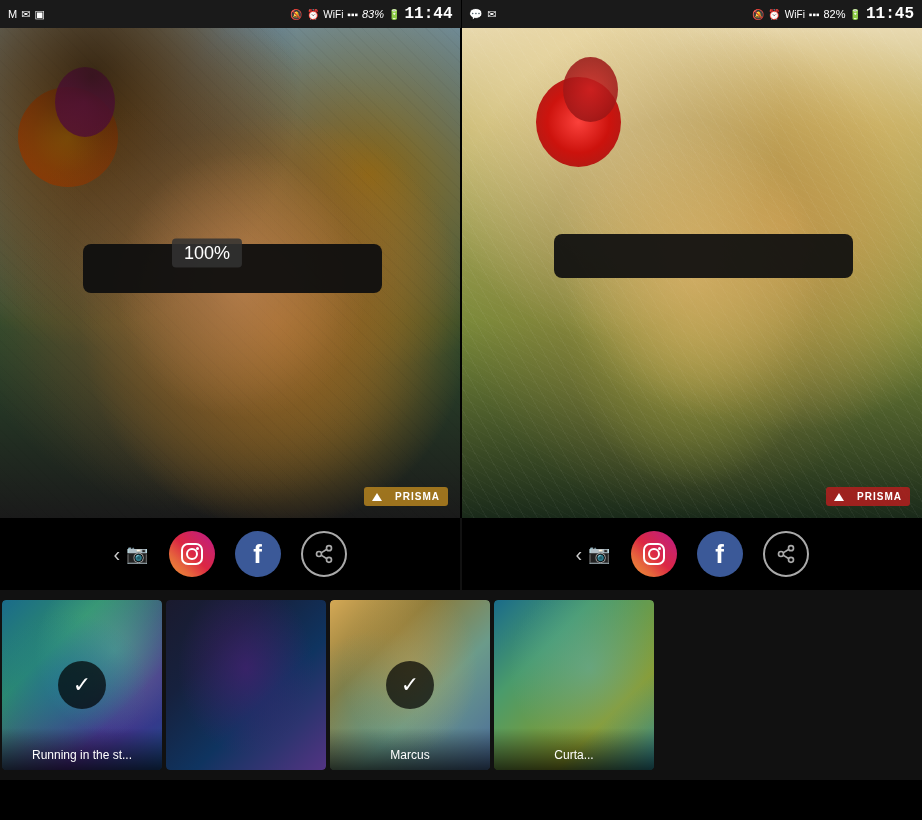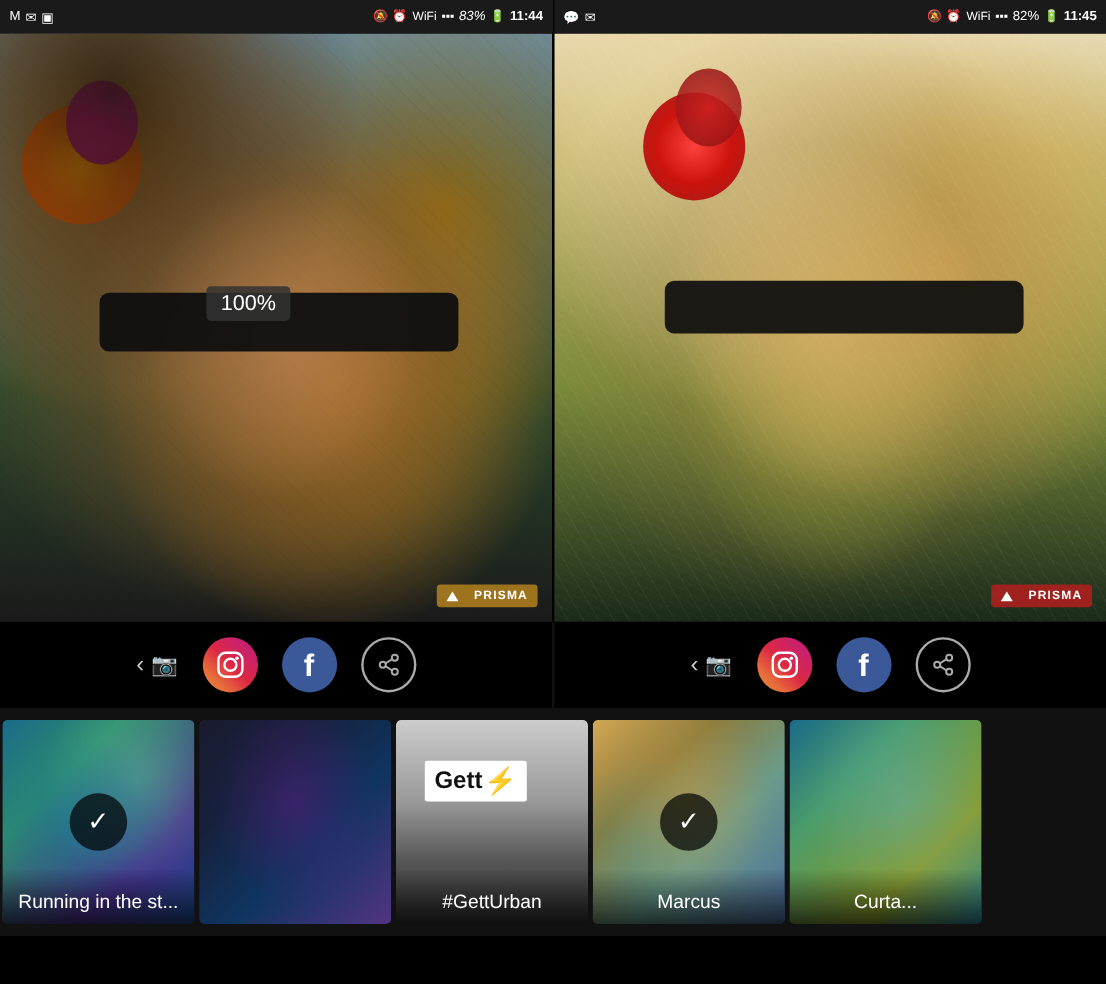--- a/index.html
+++ b/index.html
@@ -39,21 +39,22 @@
       gap: 4px;
     }
     .status-bar-right-icons {
       margin-left: auto;
       display: flex;
       align-items: center;
       gap: 4px;
     }
     .status-time {
       font-weight: 600;
-      font-size: 11px;
+      font-size: 16px;
+      font-family: Liberation Mono, monospace;
     }
 
     
     .photos-row {
       display: flex;
       width: 100%;
       height: 490px;
       flex-shrink: 0;
     }
 
@@ -214,21 +215,21 @@
     .filter-5 { background: linear-gradient(135deg, #d4a855 0%, #8b7a3a 30%, #6b9b8a 60%, #4a6b9b 100%); }
     .filter-6 { background: linear-gradient(135deg, #1a6b8a 0%, #4a9b6b 30%, #8b9b2a 70%, #2d8b9b 100%); }
 
     .filter-label {
       position: absolute;
       bottom: 0;
       left: 0;
       right: 0;
       background: linear-gradient(transparent, rgba(0,0,0,0.7));
       color: #fff;
-      font-size: 16px;
+      font-size: 12px;
       text-align: center;
       padding: 20px 4px 8px;
     }
 
     .filter-check {
       position: absolute;
       top: 50%;
       left: 50%;
       transform: translate(-50%, -50%);
       width: 48px;
@@ -417,29 +418,20 @@
     <div class="filter-label">Running in the st...</div>
   </div>
 
   <div class="filter-item">
     <div class="filter-2" style="width:100%;height:100%;border-radius:4px;">
       <div style="width:100%;height:100%;background:radial-gradient(ellipse at 50% 40%, rgba(80,30,120,0.6) 0%, transparent 60%);"></div>
     </div>
   </div>
 
 
-  <div class="filter-item">
-    <div style="width:100%;height:100%;border-radius:4px;background:linear-gradient(180deg, #ccc 0%, #999 40%, #555 70%, #333 100%);">
-      <div style="position:absolute;top:20%;left:15%;background:#fff;padding:4px 8px;border-radius:2px;font-size:20px;font-weight:900;color:#f5a623;display:flex;align-items:center;gap:2px;">
-        <span style="color:#111;">Gett</span>
-        <span style="color:#f5a623;font-size:22px;">⚡</span>
-      </div>
-    </div>
-    <div class="filter-label">#GettUrban</div>
-  </div>
 
   <div class="filter-item">
     <div class="filter-5" style="width:100%;height:100%;border-radius:4px;">
       <div style="width:100%;height:100%;background:radial-gradient(ellipse at 50% 40%, rgba(200,160,80,0.5) 0%, transparent 60%), radial-gradient(ellipse at 30% 60%, rgba(80,150,140,0.4) 0%, transparent 50%);"></div>
     </div>
     <div class="filter-check">
       <span>✓</span>
     </div>
     <div class="filter-label">Marcus</div>
   </div>

